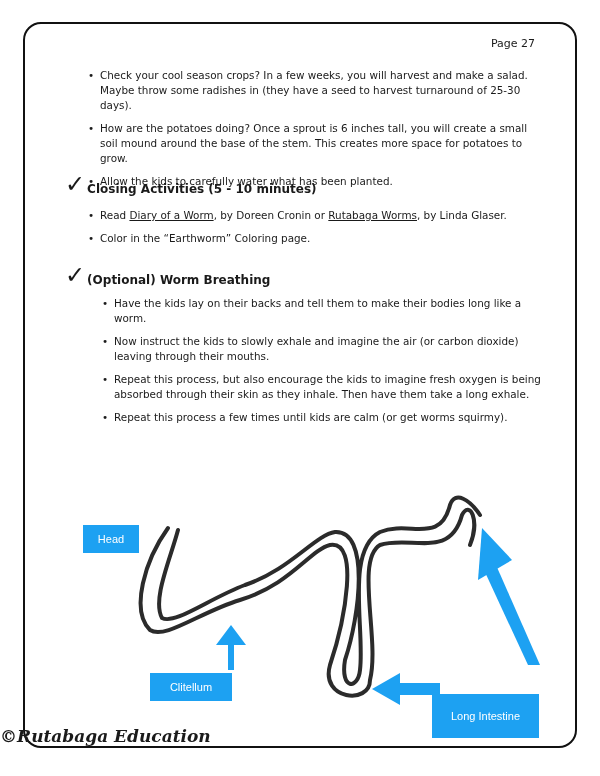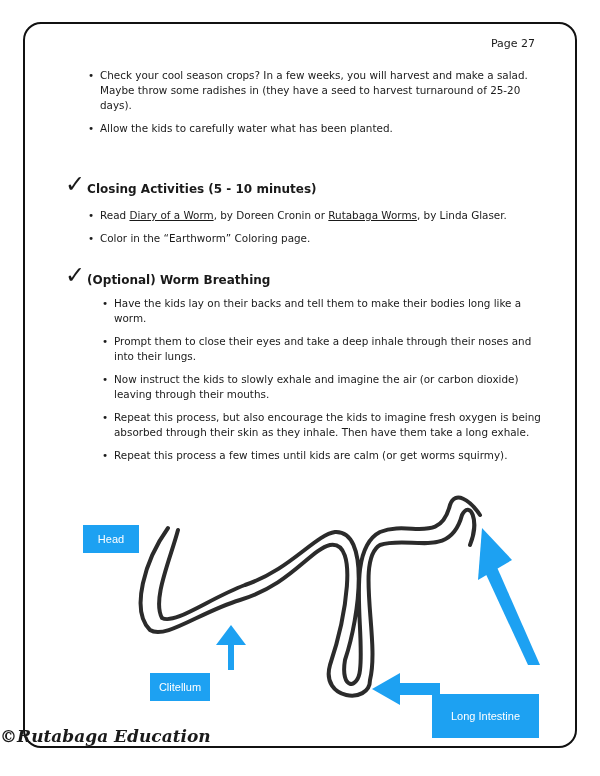--- a/index.html
+++ b/index.html
@@ -22,21 +22,22 @@
             font-family:"DejaVu Serif", serif; font-weight:bold; font-size:17px; font-style:italic; }
 </style>
 </head>
 <body>
 
 <div class="frame"></div>
 <div class="page-num">Page 27</div>
 
 <div class="content" style="top:68px">
   <ul>
-    <li>Check your cool season crops? In a few weeks, you will harvest and make a salad. Maybe throw some radishes in (they have a seed to harvest turnaround of 25-20 days).</li>
+    <li>Check your cool season crops? In a few weeks, you will harvest and make a salad. Maybe throw some radishes in (they have a seed to harvest turnaround of 25-30 days).</li>
+    <li>How are the potatoes doing? Once a sprout is 6 inches tall, you will create a small soil mound around the base of the stem.  This creates more space for potatoes to grow.</li>
     <li>Allow the kids to carefully water what has been planted.</li>
   </ul>
 </div>
 
 <div class="section-head" style="top:172px">
   <span class="check">✓</span>
   <span>Closing Activities (5 - 10 minutes)</span>
 </div>
 
 <div class="content" style="top:208px">
@@ -47,21 +48,20 @@
 </div>
 
 <div class="section-head" style="top:263px">
   <span class="check">✓</span>
   <span>(Optional) Worm Breathing</span>
 </div>
 
 <div class="content" style="top:296px">
   <ul class="sub">
     <li>Have the kids lay on their backs and tell them to make their bodies long like a worm.</li>
-    <li>Prompt them to close their eyes and take a deep inhale through their noses and into their lungs.</li>
     <li>Now instruct the kids to slowly exhale and imagine the air (or carbon dioxide) leaving through their mouths.</li>
     <li>Repeat this process, but also encourage the kids to imagine fresh oxygen is being absorbed through their skin as they inhale.  Then have them take a long exhale.</li>
     <li>Repeat this process a few times until kids are calm (or get worms squirmy).</li>
   </ul>
 </div>
 
 <svg style="position:absolute;left:0;top:0" width="600" height="776">
   <g fill="none" stroke="#2b2b2b" stroke-width="4" stroke-linecap="round">
     <path d="M168,528 C145,560 130,610 150,630 C165,640 200,612 240,600 C290,585 310,550 330,545 C360,540 345,620 330,665 C320,700 370,705 370,680 C380,640 355,560 380,545 C410,535 450,560 462,515 C470,500 480,520 470,545"></path>
     <path d="M178,530 C170,560 152,600 162,618 C175,625 210,598 245,585 C290,570 315,535 335,532 C370,530 360,615 345,660 C340,690 358,690 360,670 C365,630 345,550 380,532 C410,520 440,545 450,505 C455,490 470,500 480,515"></path>
@@ -70,16 +70,16 @@
     <rect x="228" y="640" width="6" height="30"></rect>
     <polygon points="216,645 231,625 246,645"></polygon>
     <rect x="400" y="683" width="40" height="12"></rect>
     <polygon points="400,673 372,689 400,705"></polygon>
     <polygon points="540,665 528,665 484,570 496,565"></polygon>
     <polygon points="478,580 482,528 512,560"></polygon>
   </g>
 </svg>
 
 <div class="label" style="left:83px;top:525px;width:56px;height:28px">Head</div>
-<div class="label" style="left:150px;top:673px;width:60px;height:28px">Clitellum</div>
+<div class="label" style="left:150px;top:673px;width:82px;height:28px">Clitellum</div>
 <div class="label" style="left:432px;top:694px;width:107px;height:44px">Long Intestine</div>
 
 <div class="footer">©Rutabaga Education</div>
 
 </body></html>

